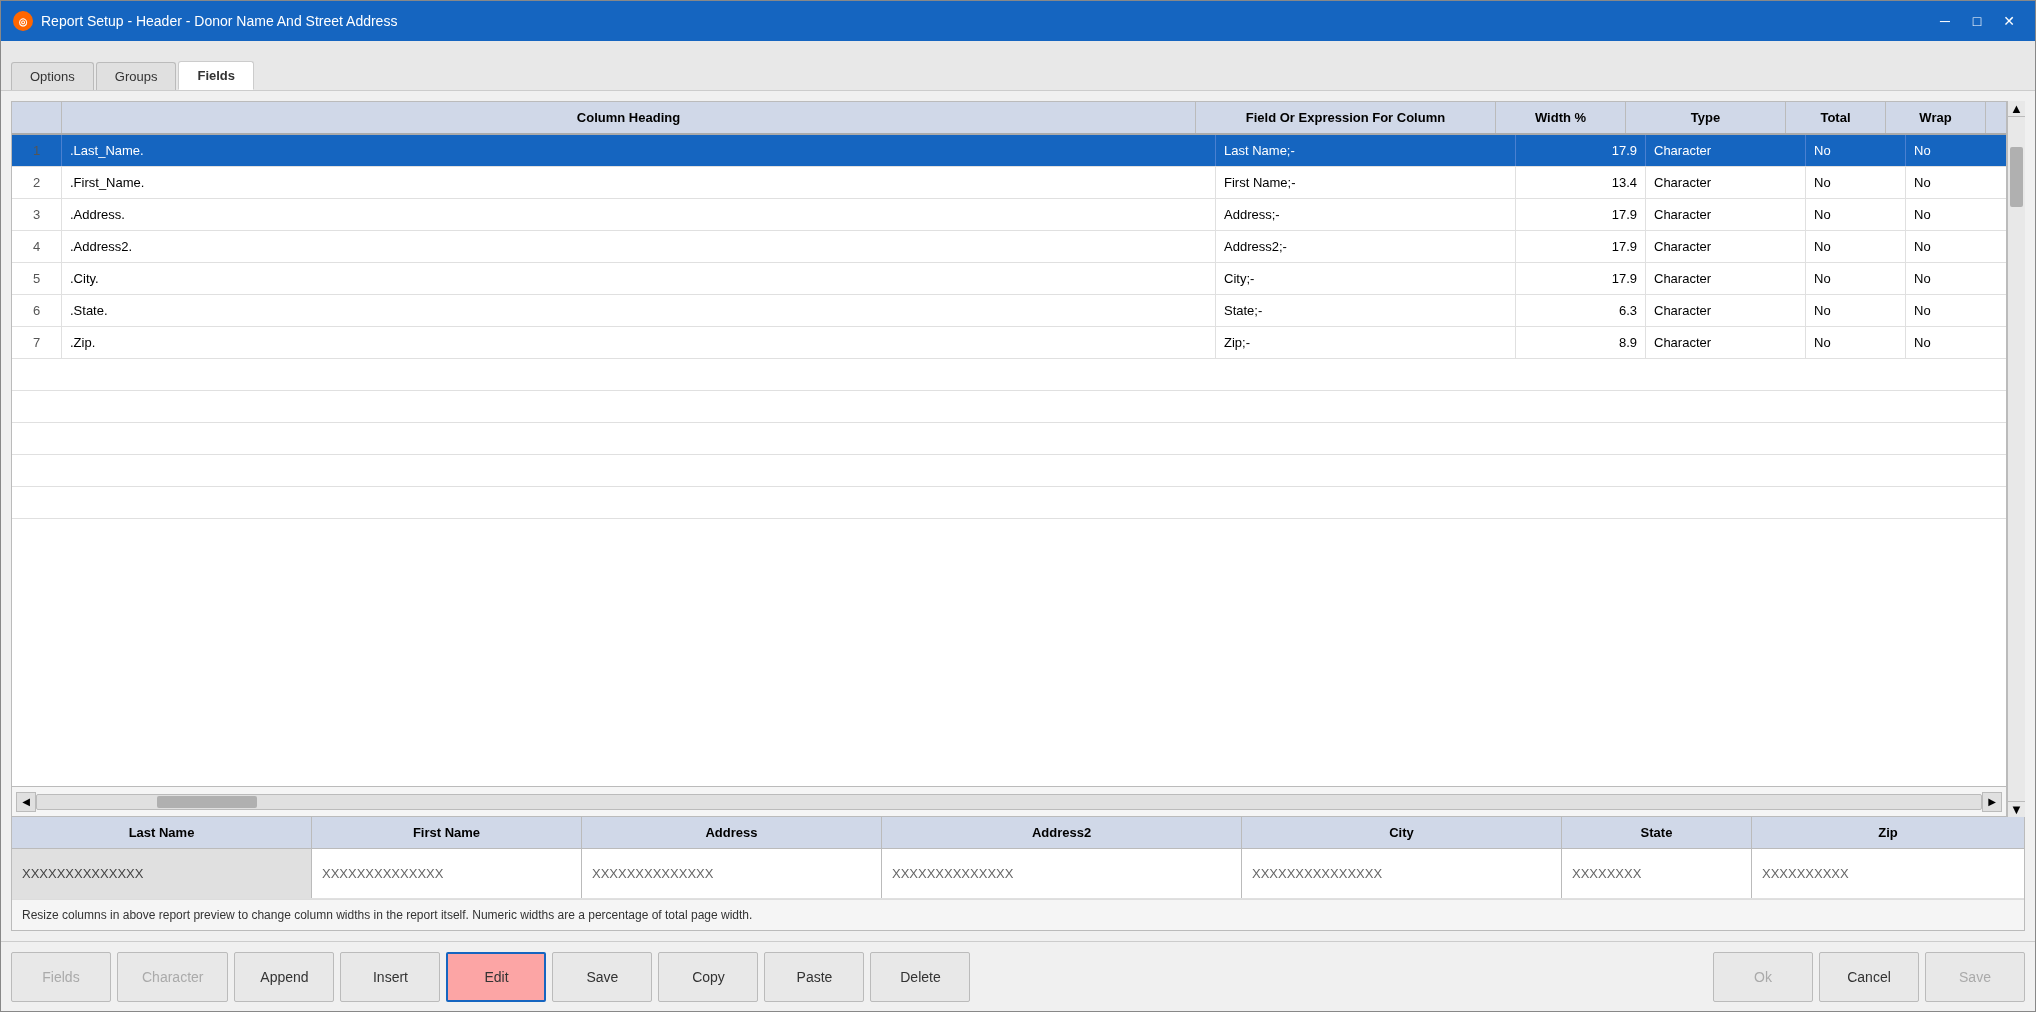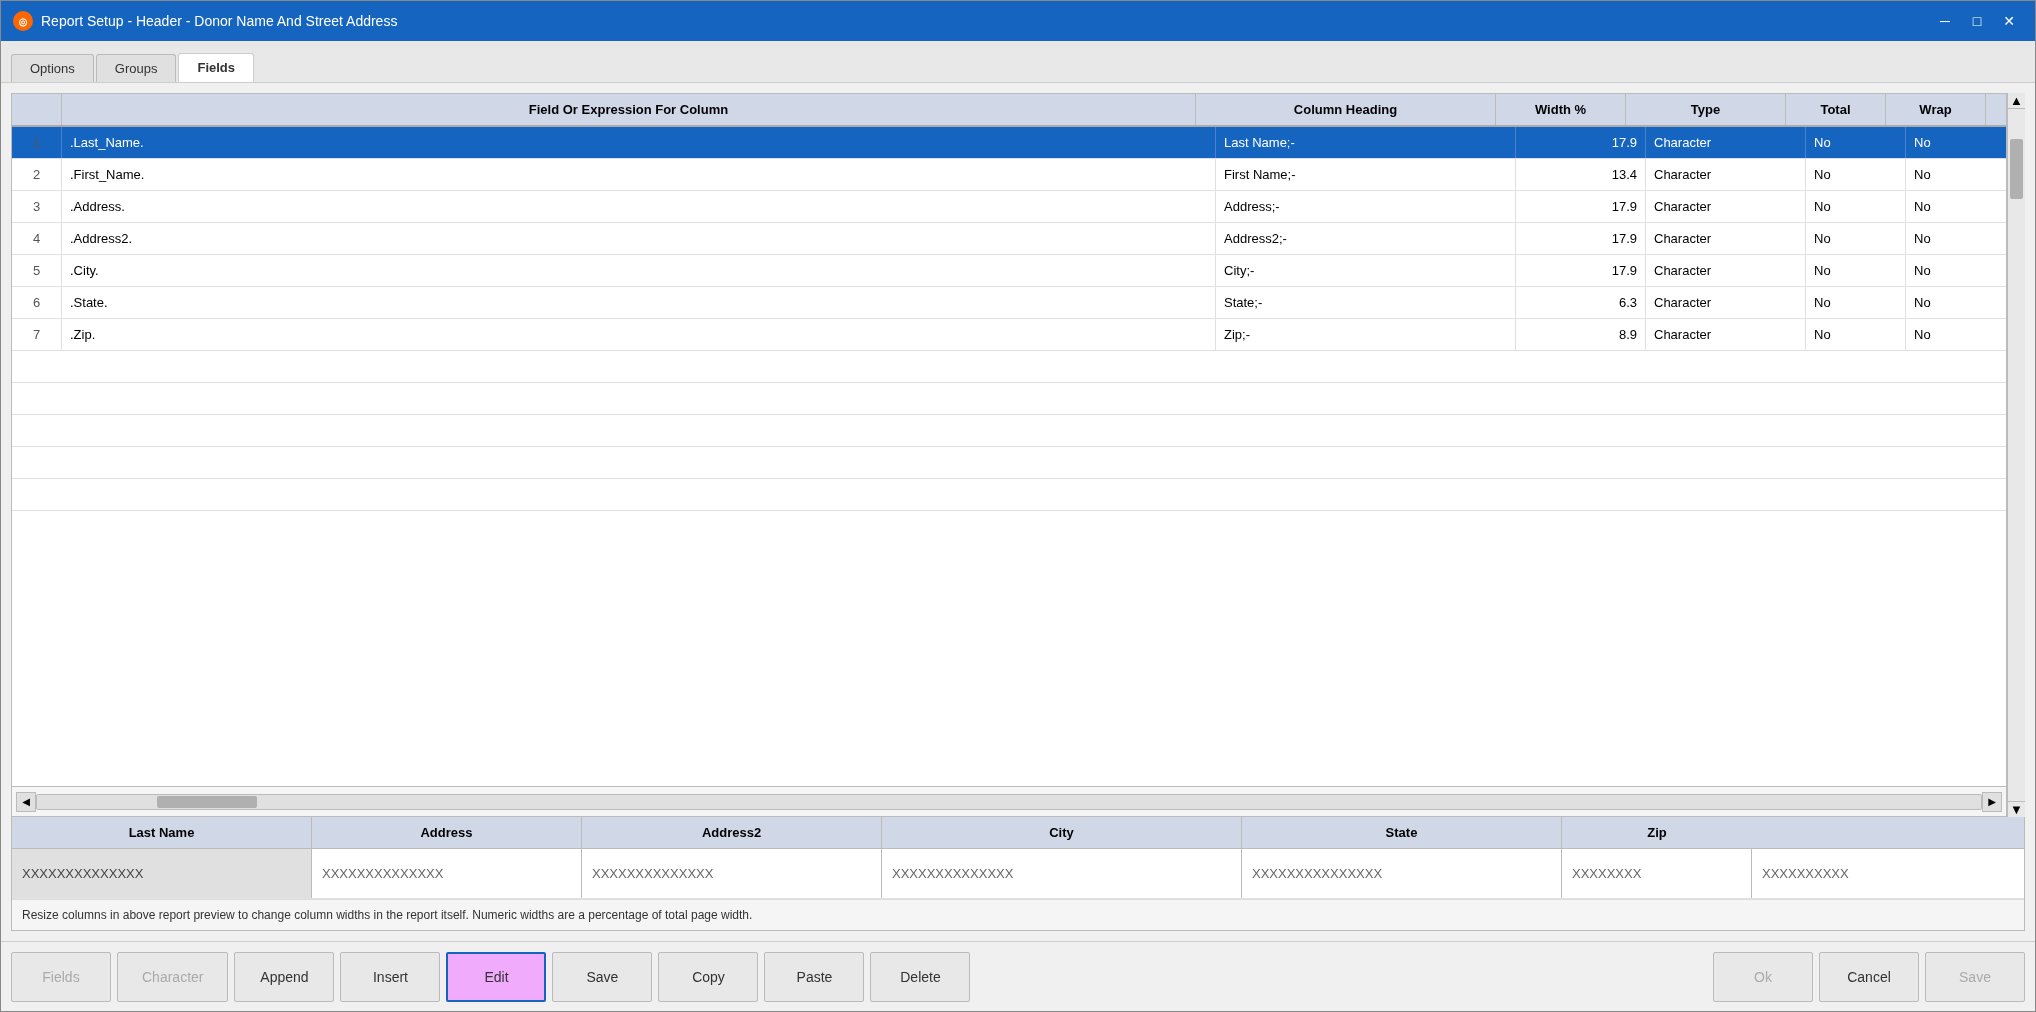--- a/index.html
+++ b/index.html
@@ -74,21 +74,21 @@
       justify-content: center;
     }
 
     .tabs-bar {
       background: #e8e8e8;
       display: flex;
       align-items: flex-end;
       padding: 14px 10px 0;
       border-bottom: 1px solid #ccc;
       flex-shrink: 0;
-      height: 42px;
+      height: 50px;
     }
 
     .tab {
       padding: 6px 18px;
       background: #e0e0e0;
       border: 1px solid #bbb;
       border-bottom: none;
       cursor: pointer;
       font-size: 13px;
       color: #333;
@@ -311,21 +311,21 @@
       border-radius: 2px;
     }
 
     .btn:disabled {
       color: #aaa;
       cursor: default;
     }
 
     .btn.active-btn {
       border: 2px solid #1565c0;
-      background: #f0abfc;
+      background: #fca5a5;
     }
 
     .btn-spacer {
       flex: 1;
     }
 
     .scrollbar-v {
       width: 18px;
       background: #e8e8e8;
       border-left: 1px solid #bbb;
@@ -369,22 +369,22 @@
     <div class="tab">Groups</div>
     <div class="tab active">Fields</div>
   </div>
 
   <div class="content-area">
 
     <div class="grid-outer">
       <div class="grid-container">
         <div class="grid-header">
           <div class="grid-header-cell"></div>
+          <div class="grid-header-cell">Column Heading</div>
           <div class="grid-header-cell">Field Or Expression For Column</div>
-          <div class="grid-header-cell">Column Heading</div>
           <div class="grid-header-cell">Width %</div>
           <div class="grid-header-cell">Type</div>
           <div class="grid-header-cell">Total</div>
           <div class="grid-header-cell">Wrap</div>
           <div class="grid-header-cell"></div>
         </div>
         <div class="grid-body">
 
           <div class="grid-row selected">
             <div class="grid-cell number">1</div>
@@ -475,20 +475,21 @@
       <div class="scrollbar-v">
         <div style="height:16px; display:flex; align-items:center; justify-content:center; cursor:pointer; border-bottom:1px solid #bbb;">▲</div>
         <div class="scrollbar-v-thumb"></div>
         <div style="height:16px; display:flex; align-items:center; justify-content:center; cursor:pointer; border-top:1px solid #bbb; margin-top:auto;">▼</div>
       </div>
     </div>
 
     <div class="preview-section">
       <div class="preview-header">
         <div class="preview-header-cell">Last Name</div>
+        <div class="preview-header-cell">First Name</div>
         <div class="preview-header-cell">Address</div>
         <div class="preview-header-cell">Address2</div>
         <div class="preview-header-cell">City</div>
         <div class="preview-header-cell">State</div>
         <div class="preview-header-cell">Zip</div>
       </div>
       <div class="preview-data-row">
         <div class="preview-data-cell">XXXXXXXXXXXXXX</div>
         <div class="preview-data-cell">XXXXXXXXXXXXXX</div>
         <div class="preview-data-cell">XXXXXXXXXXXXXX</div>

